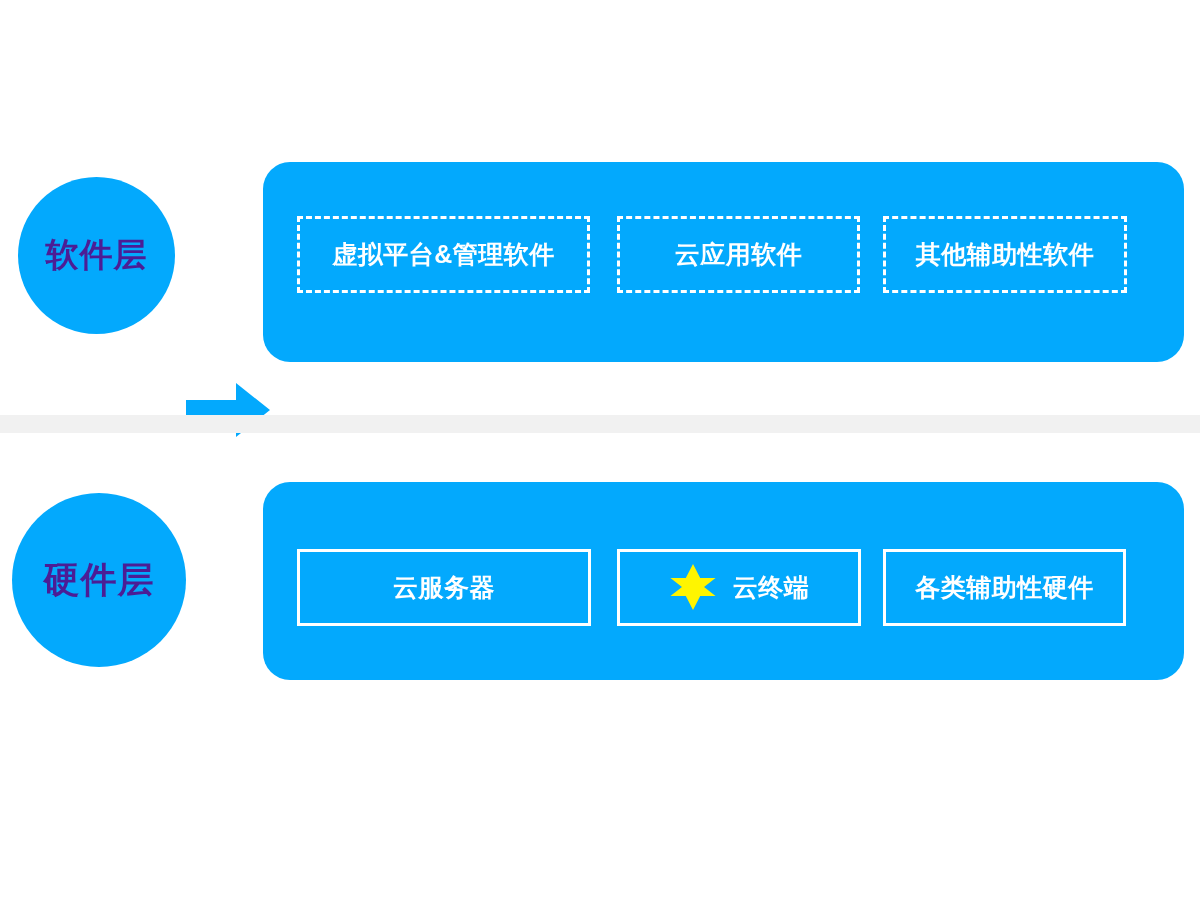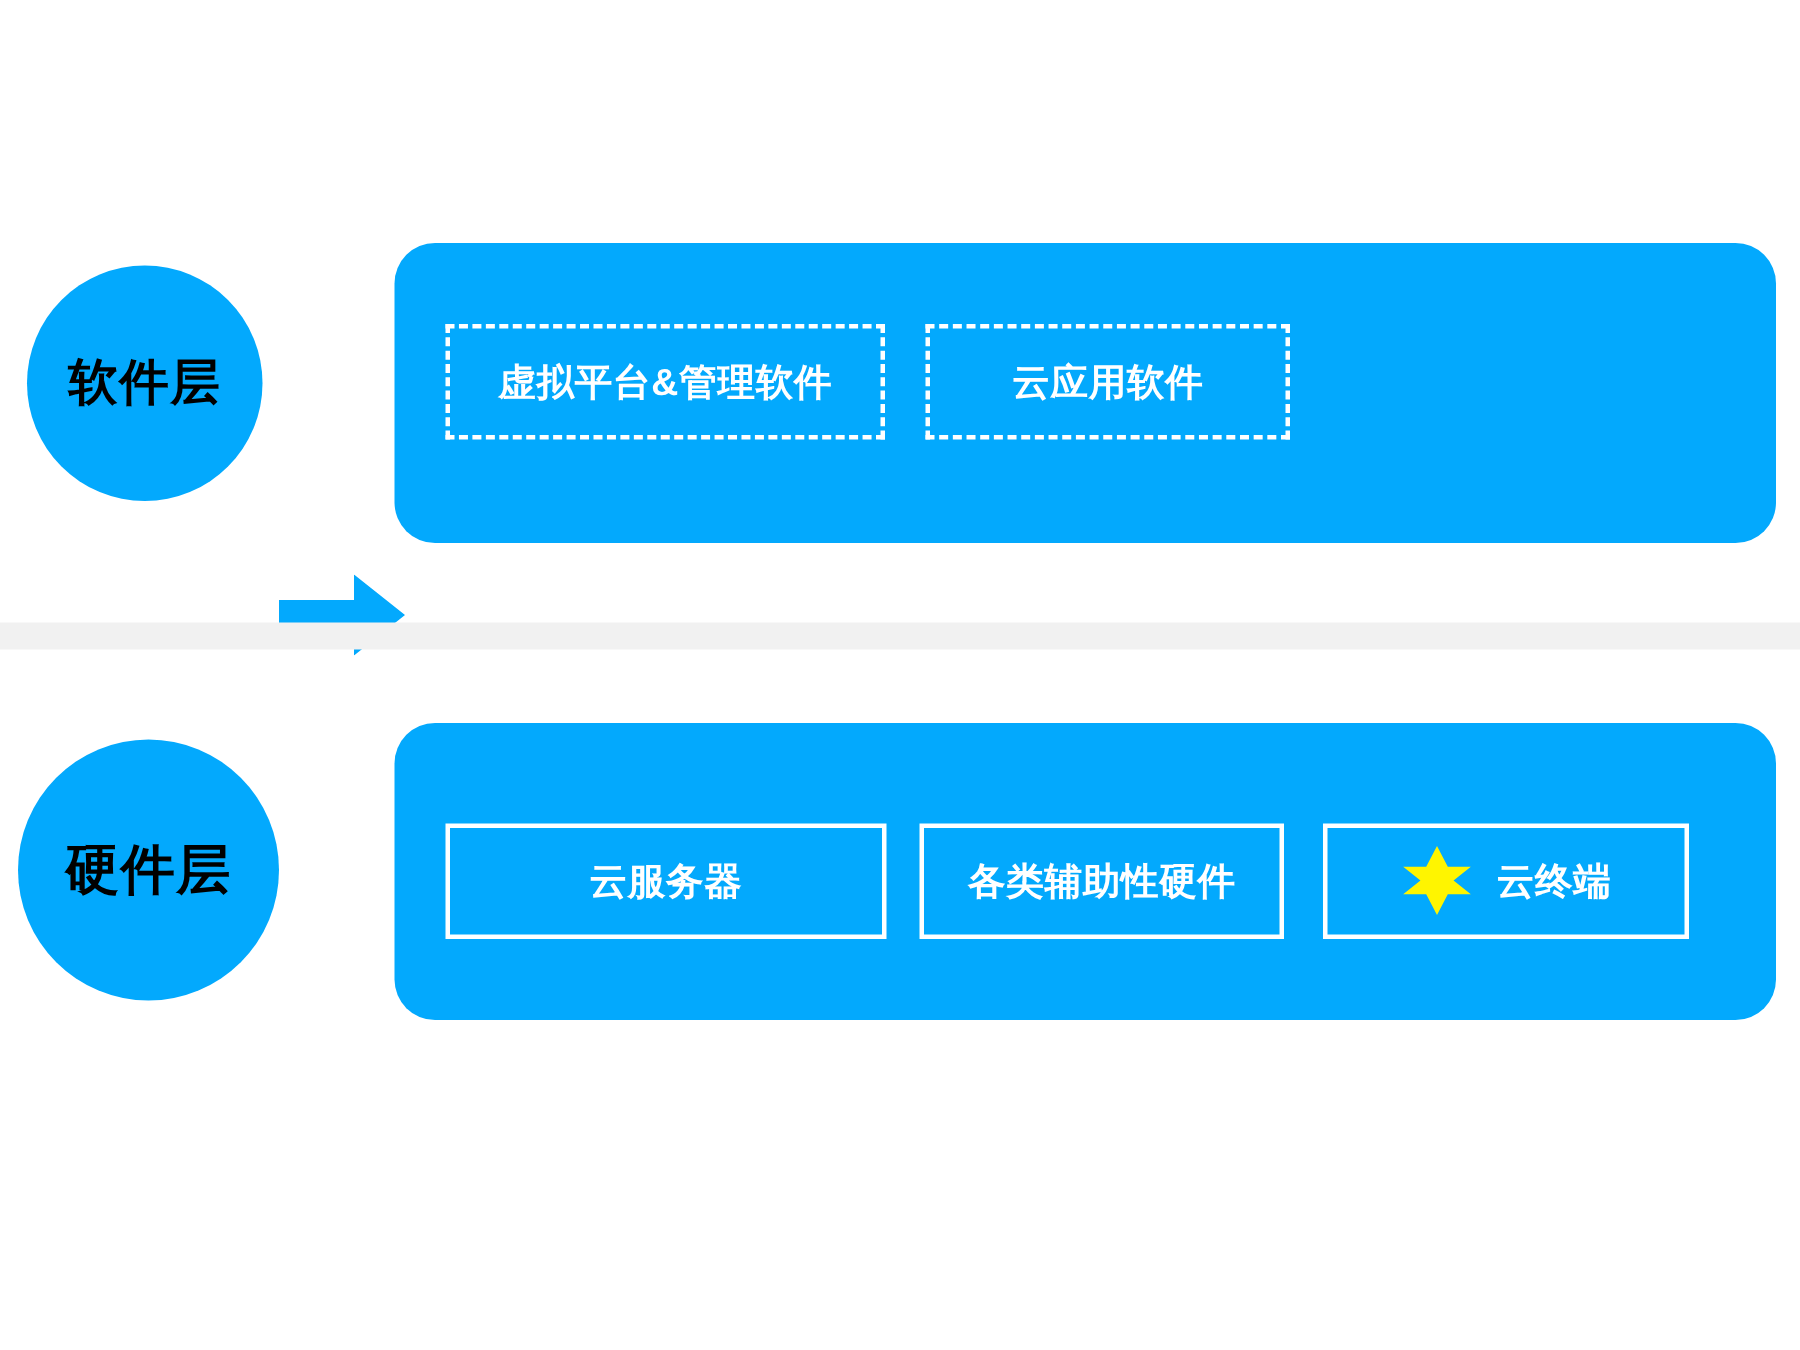--- a/index.html
+++ b/index.html
@@ -36,21 +36,21 @@
     left: 0;
   }
   #row-software { top: 155px; height: 215px; width: 1200px; }
   #row-hardware { top: 475px; height: 215px; width: 1024px; }
 
   
   .layer-circle {
     position: absolute;
     border-radius: 50%;
     background: #03A9FD;
-    color: #000000;
+    color: #4c1d95;
     display: flex;
     align-items: center;
     justify-content: center;
     font-weight: bold;
     letter-spacing: 1px;
     box-sizing: border-box;
   }
   #circle-software {
     left: 18px;
     top: 22px;
@@ -166,47 +166,50 @@
     <div class="layer-panel" id="panel-software">
 
       <div class="chip chip-dashed" id="sw-chip-0">
         <span>虚拟平台&amp;管理软件</span>
       </div>
 
       <div class="chip chip-dashed" id="sw-chip-1">
         <span>云应用软件</span>
       </div>
 
+      <div class="chip chip-dashed" id="sw-chip-2">
+        <span>其他辅助性软件</span>
+      </div>
 
     </div>
   </div>
 
   <div class="divider-band"></div>
 
   <div class="layer-row" id="row-hardware">
 
     <div class="layer-circle" id="circle-hardware">
       <span>硬件层</span>
     </div>
 
     <div class="layer-panel" id="panel-hardware">
 
       <div class="chip chip-solid" id="hw-chip-0">
         <span>云服务器</span>
-      </div>
-
-      <div class="chip chip-solid" id="hw-chip-2">
-        <span>各类辅助性硬件</span>
       </div>
 
       <div class="chip chip-solid" id="hw-chip-1">
         <span class="chip-inner">
           <svg class="star-icon" viewBox="0 0 100 100" xmlns="http://www.w3.org/2000/svg" aria-hidden="true">
             <polygon points="50,2 65,31 97,31 73,50 97,69 65,69 50,98 35,69 3,69 27,50 3,31 35,31" fill="#FFF500"></polygon>
           </svg>
           <span>云终端</span>
         </span>
       </div>
 
+      <div class="chip chip-solid" id="hw-chip-2">
+        <span>各类辅助性硬件</span>
+      </div>
+
     </div>
   </div>
 
 </div>
 
 </body></html>

